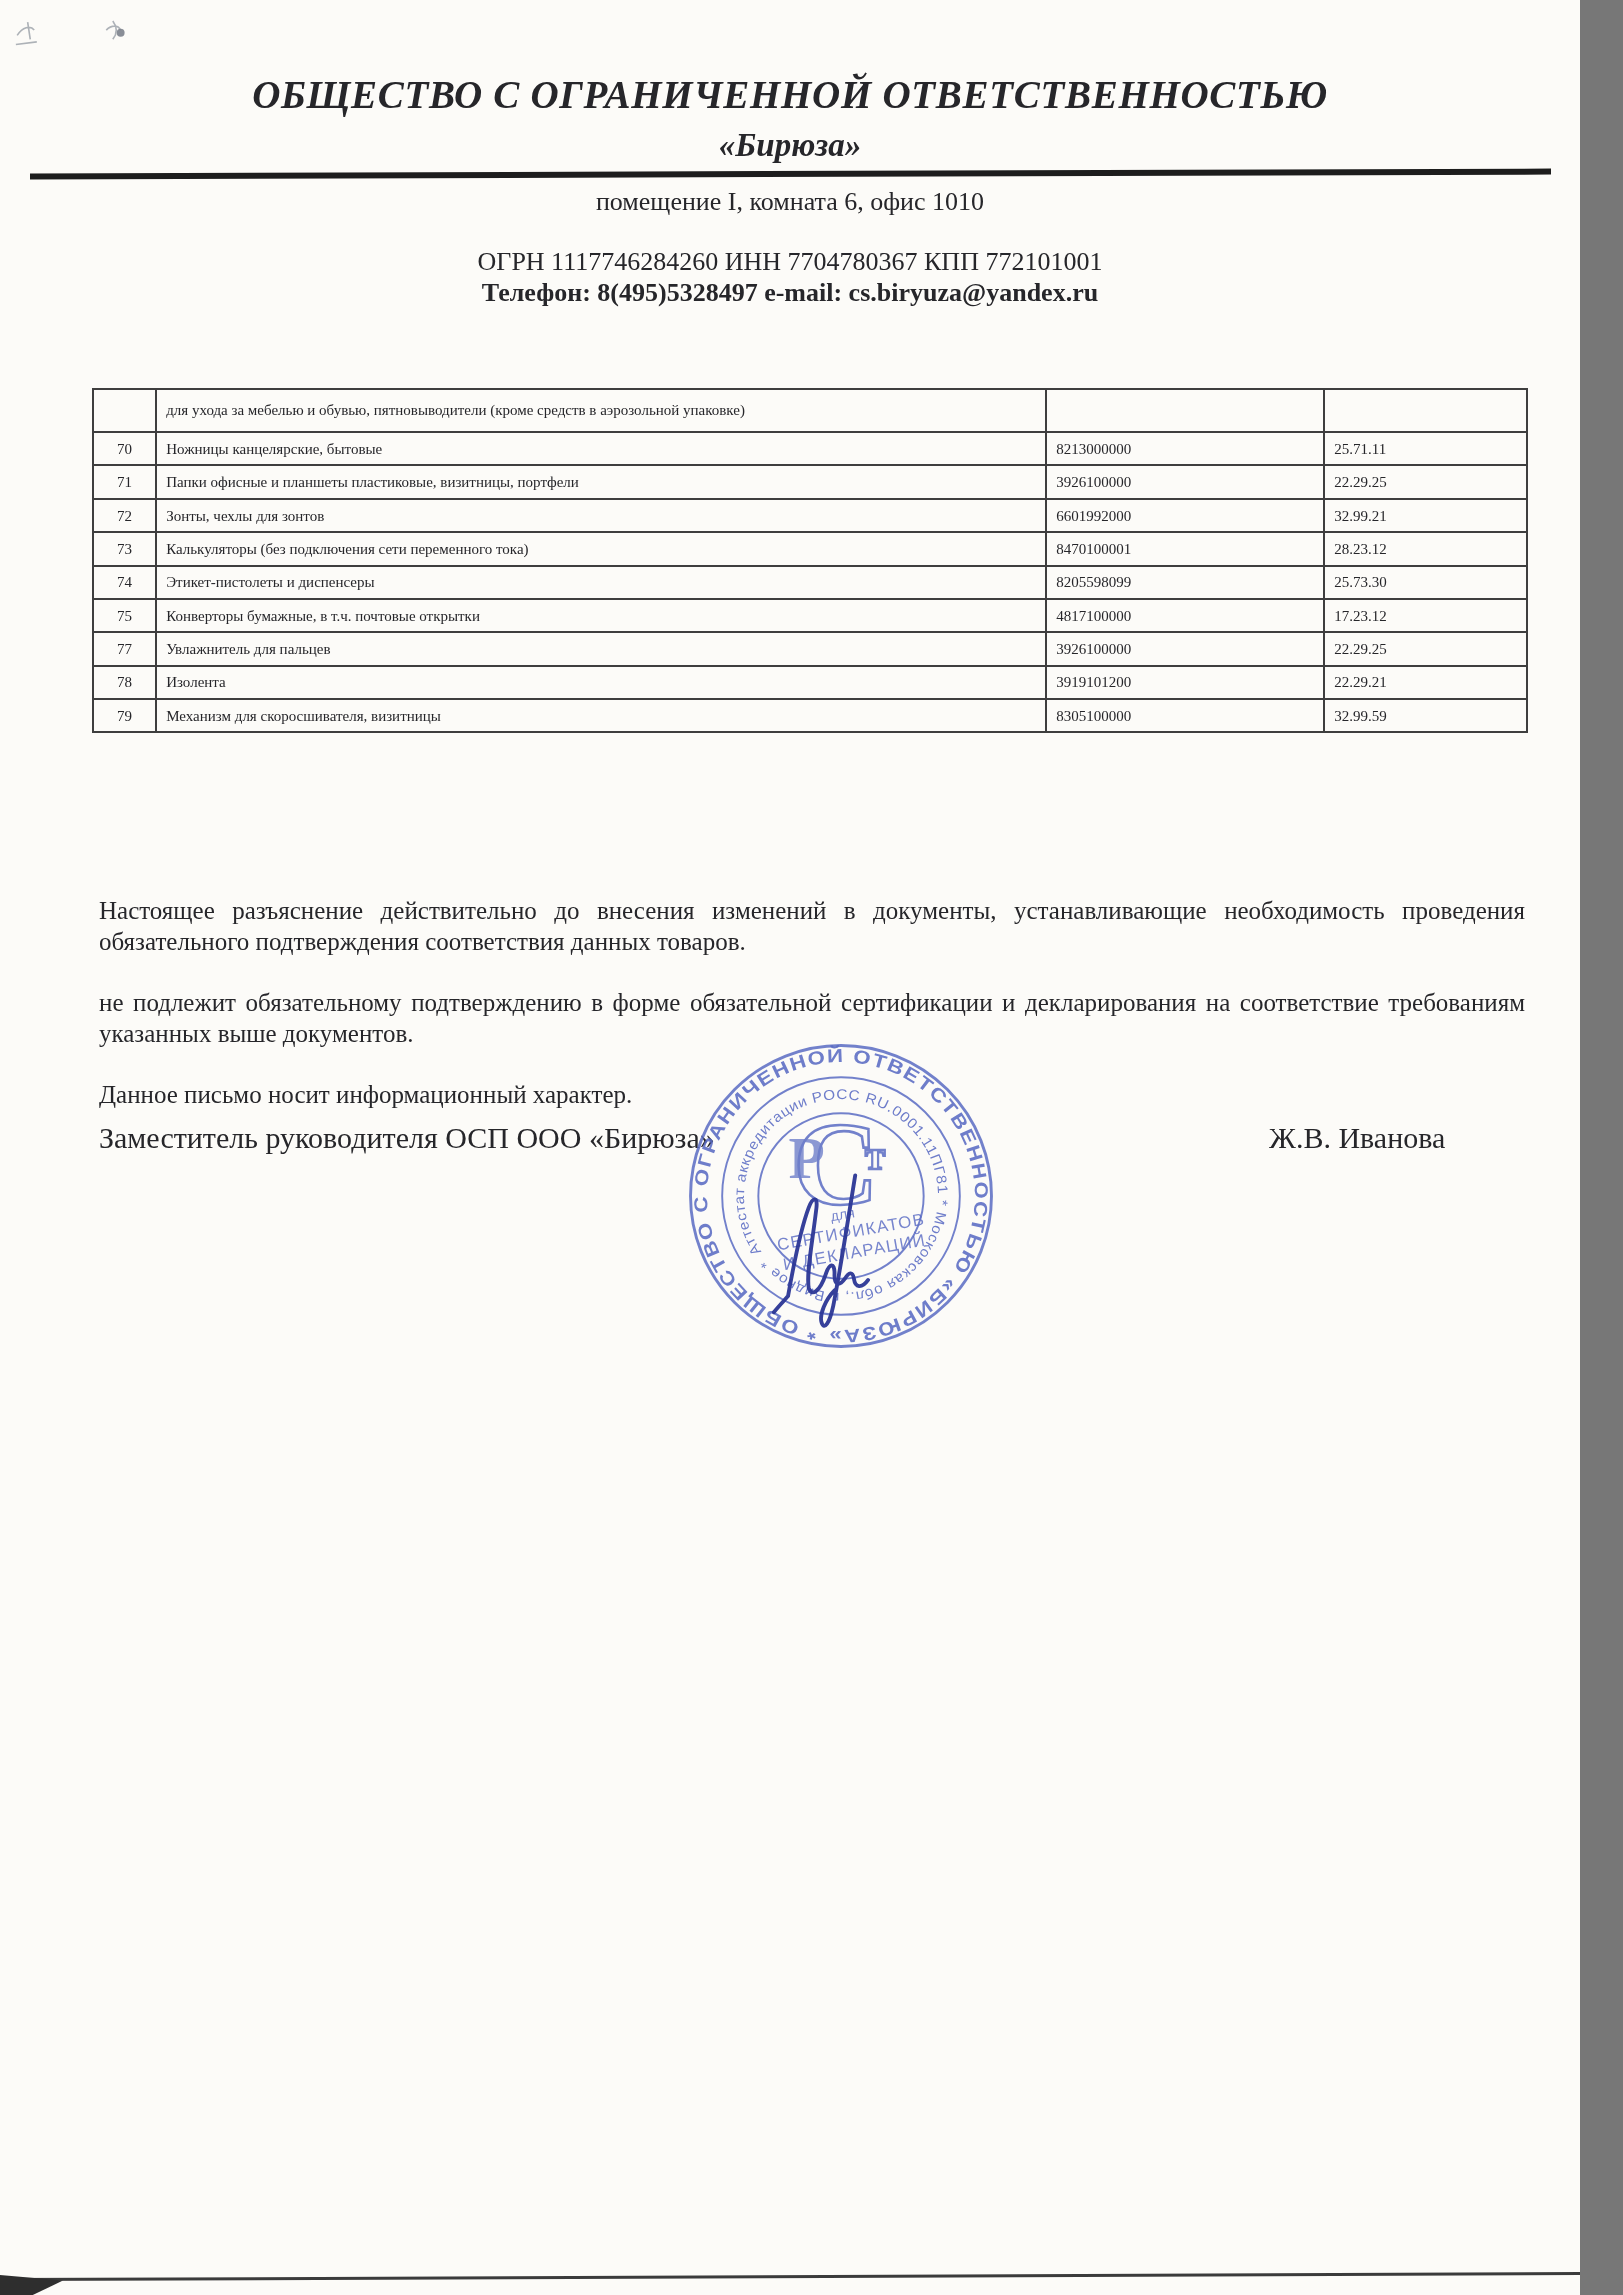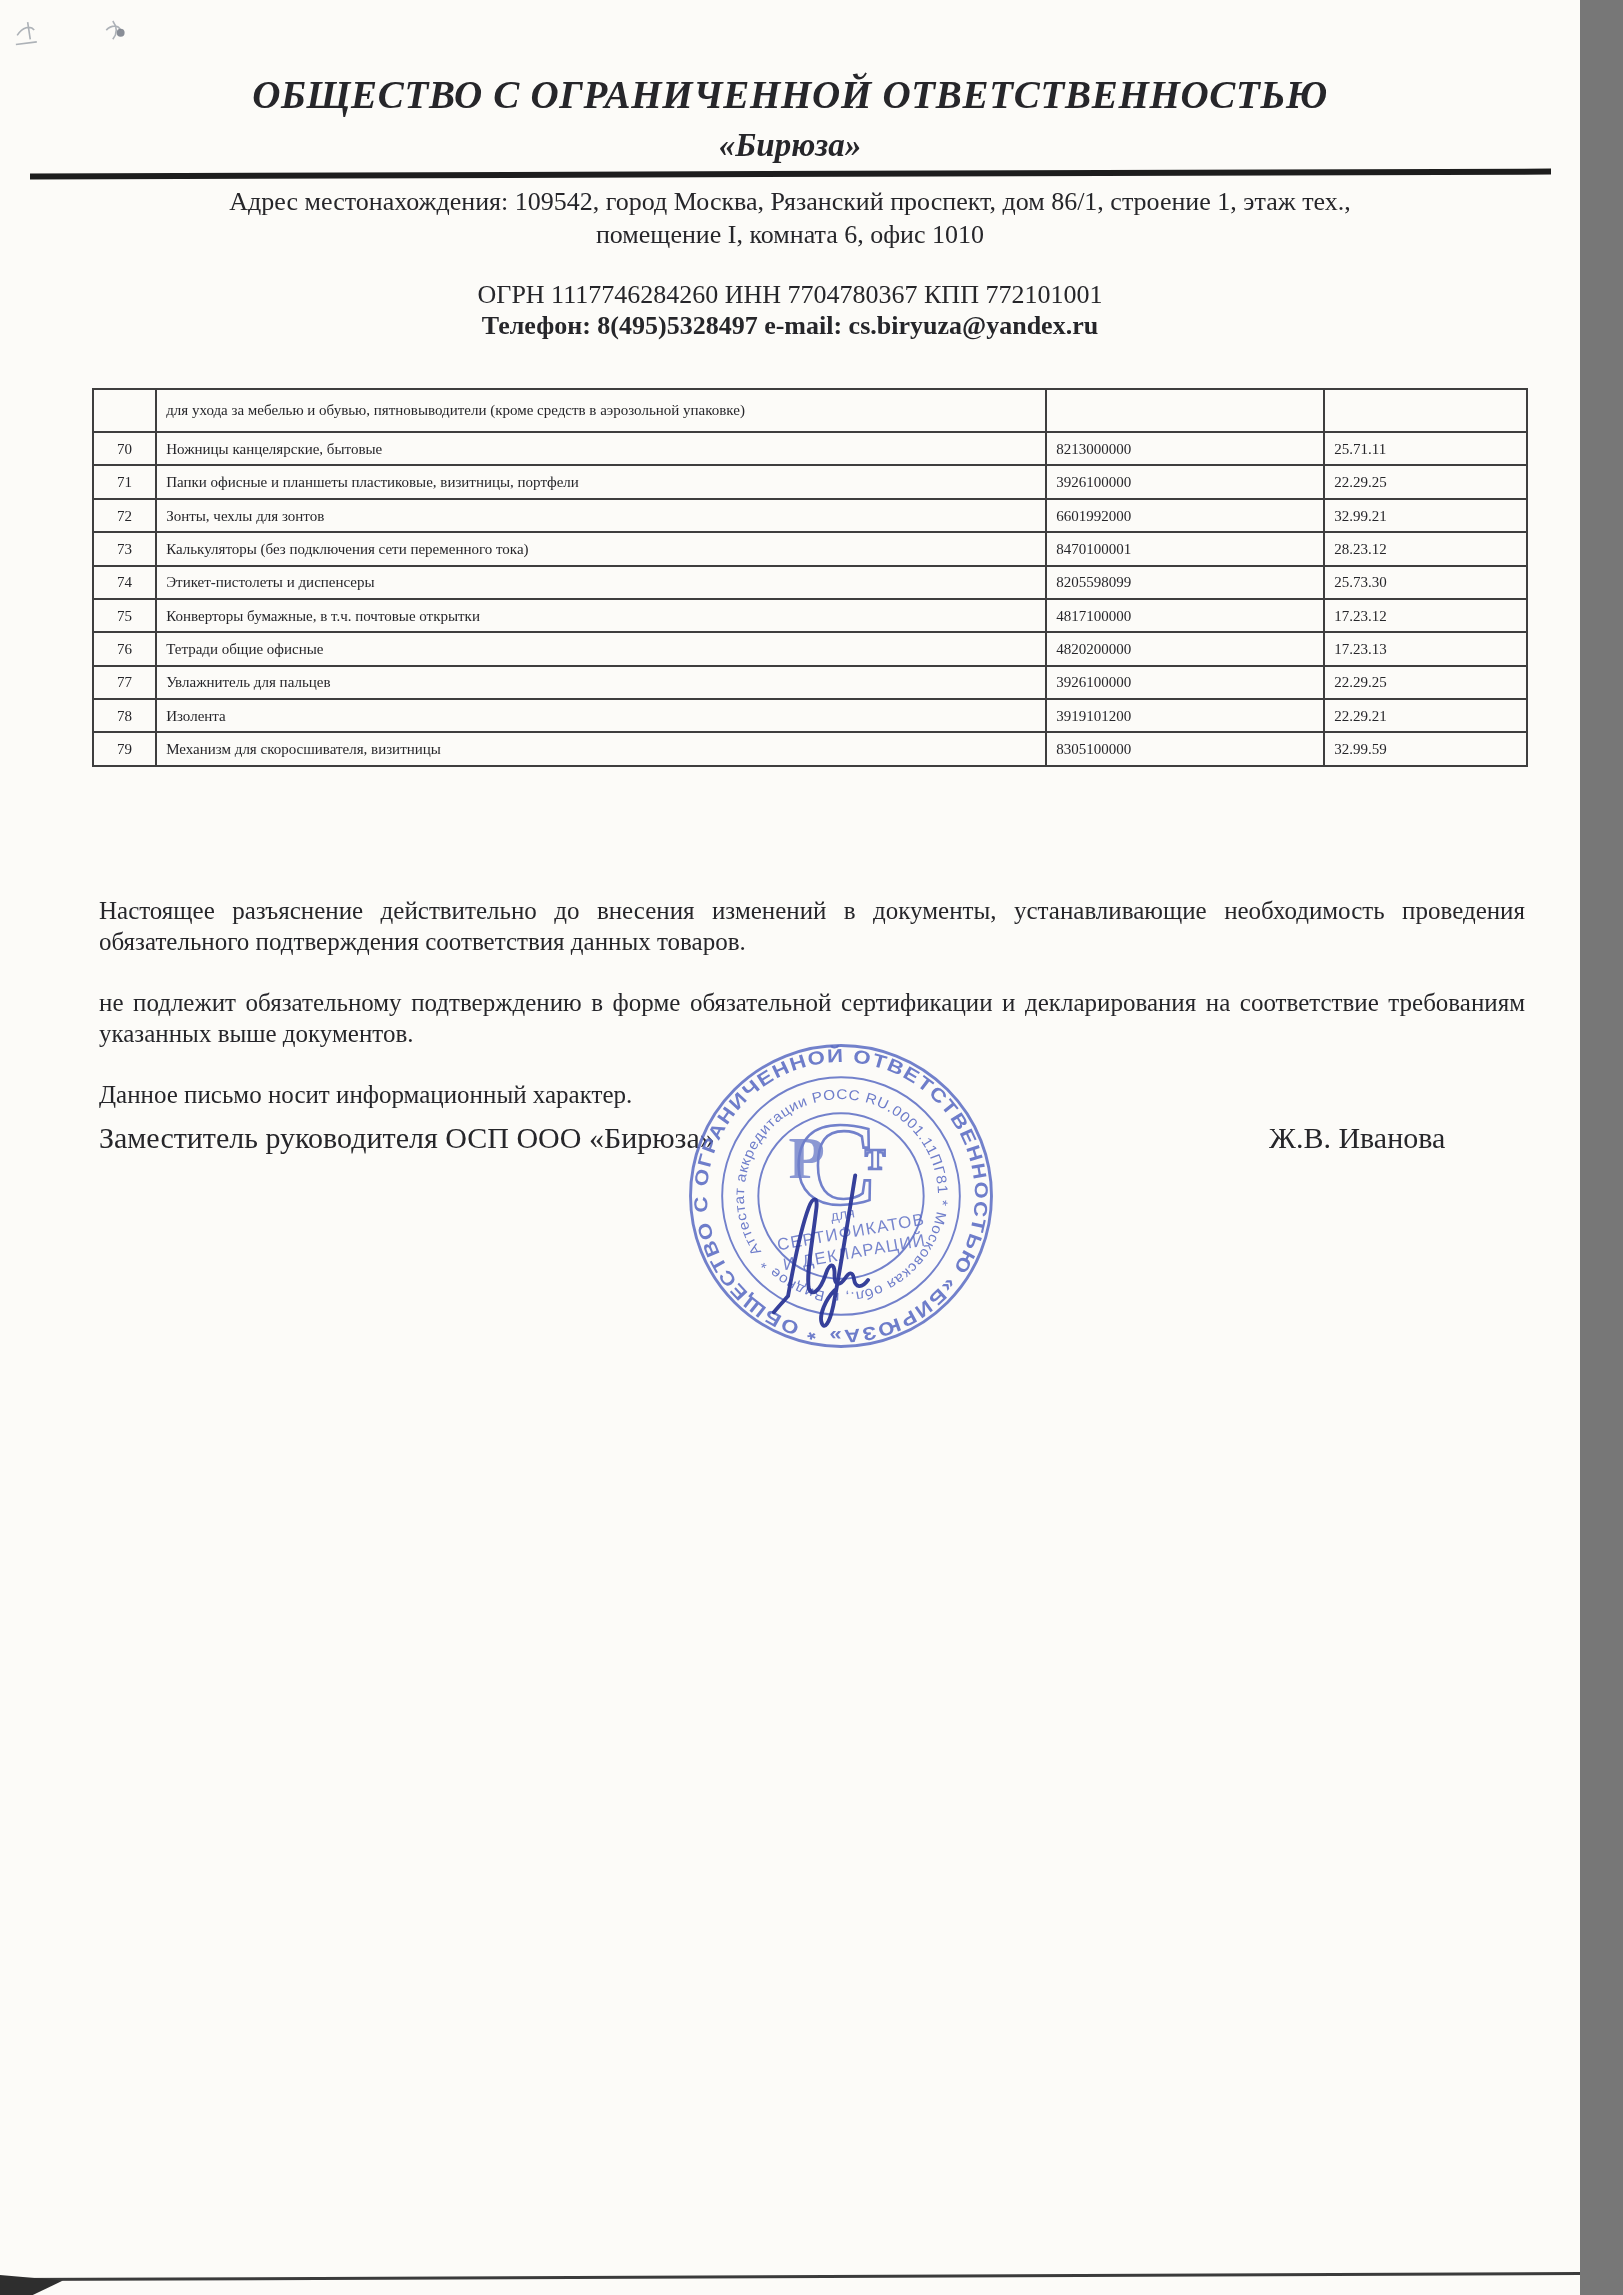--- a/index.html
+++ b/index.html
@@ -61,21 +61,20 @@
       <path d="M 150,26 C 158,18 168,18 172,26 M 160,12 C 166,20 168,30 160,40"></path>
     </g>
     <circle cx="172" cy="30" r="6" fill="#7c828c" opacity="0.9"></circle>
   </svg>
 
   <div class="letterhead">
     <div class="org-type">ОБЩЕСТВО С ОГРАНИЧЕННОЙ ОТВЕТСТВЕННОСТЬЮ</div>
     <div class="org-name">«Бирюза»</div>
     <div class="head-rule"></div>
     <div class="addr">
-      <div>Адрес местонахождения: 109542, город Москва, Рязанский проспект, дом 86/1, строение 1, этаж тех.,</div>
       <div>помещение I, комната 6, офис 1010</div>
     </div>
     <div class="reg-line">ОГРН 1117746284260 ИНН 7704780367 КПП 772101001</div>
     <div class="contact-line">Телефон: 8(495)5328497 e-mail: cs.biryuza@yandex.ru</div>
   </div>
 
   <table class="products">
     <colgroup>
       <col style="width:63px">
         <col style="width:890px">
@@ -119,26 +118,20 @@
         <td class="c-code">8205598099</td>
         <td class="c-okpd">25.73.30</td>
       </tr>
       <tr>
         <td class="c-num">75</td>
         <td class="c-name">Конверторы бумажные, в т.ч. почтовые открытки</td>
         <td class="c-code">4817100000</td>
         <td class="c-okpd">17.23.12</td>
       </tr>
       <tr>
-        <td class="c-num">76</td>
-        <td class="c-name">Тетради общие офисные</td>
-        <td class="c-code">4820200000</td>
-        <td class="c-okpd">17.23.13</td>
-      </tr>
-      <tr>
         <td class="c-num">77</td>
         <td class="c-name">Увлажнитель для пальцев</td>
         <td class="c-code">3926100000</td>
         <td class="c-okpd">22.29.25</td>
       </tr>
       <tr>
         <td class="c-num">78</td>
         <td class="c-name">Изолента</td>
         <td class="c-code">3919101200</td>
         <td class="c-okpd">22.29.21</td>

